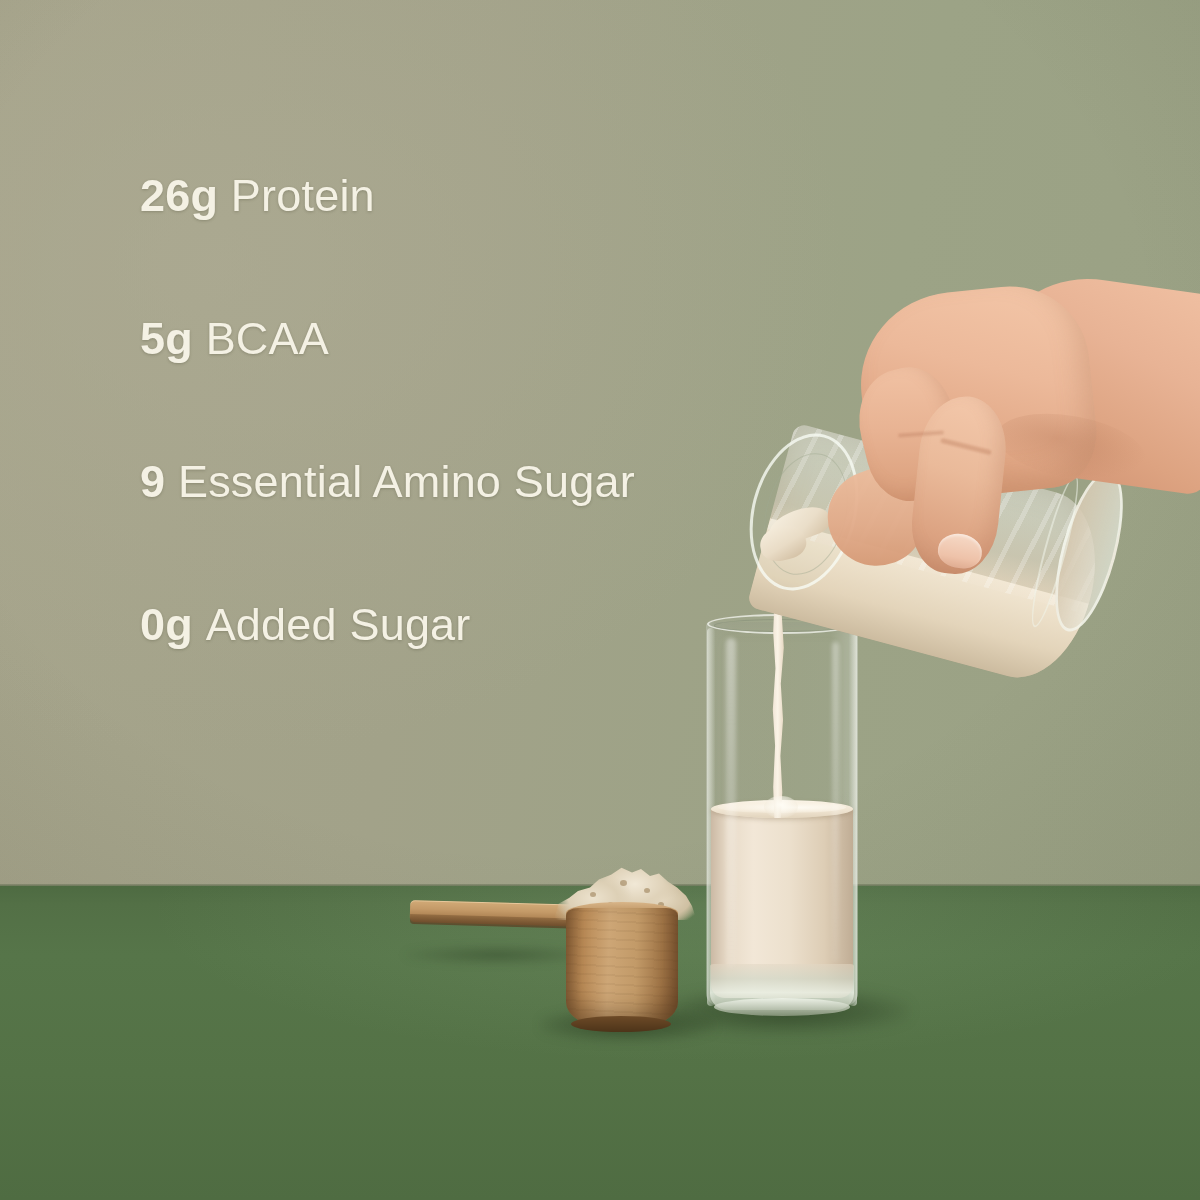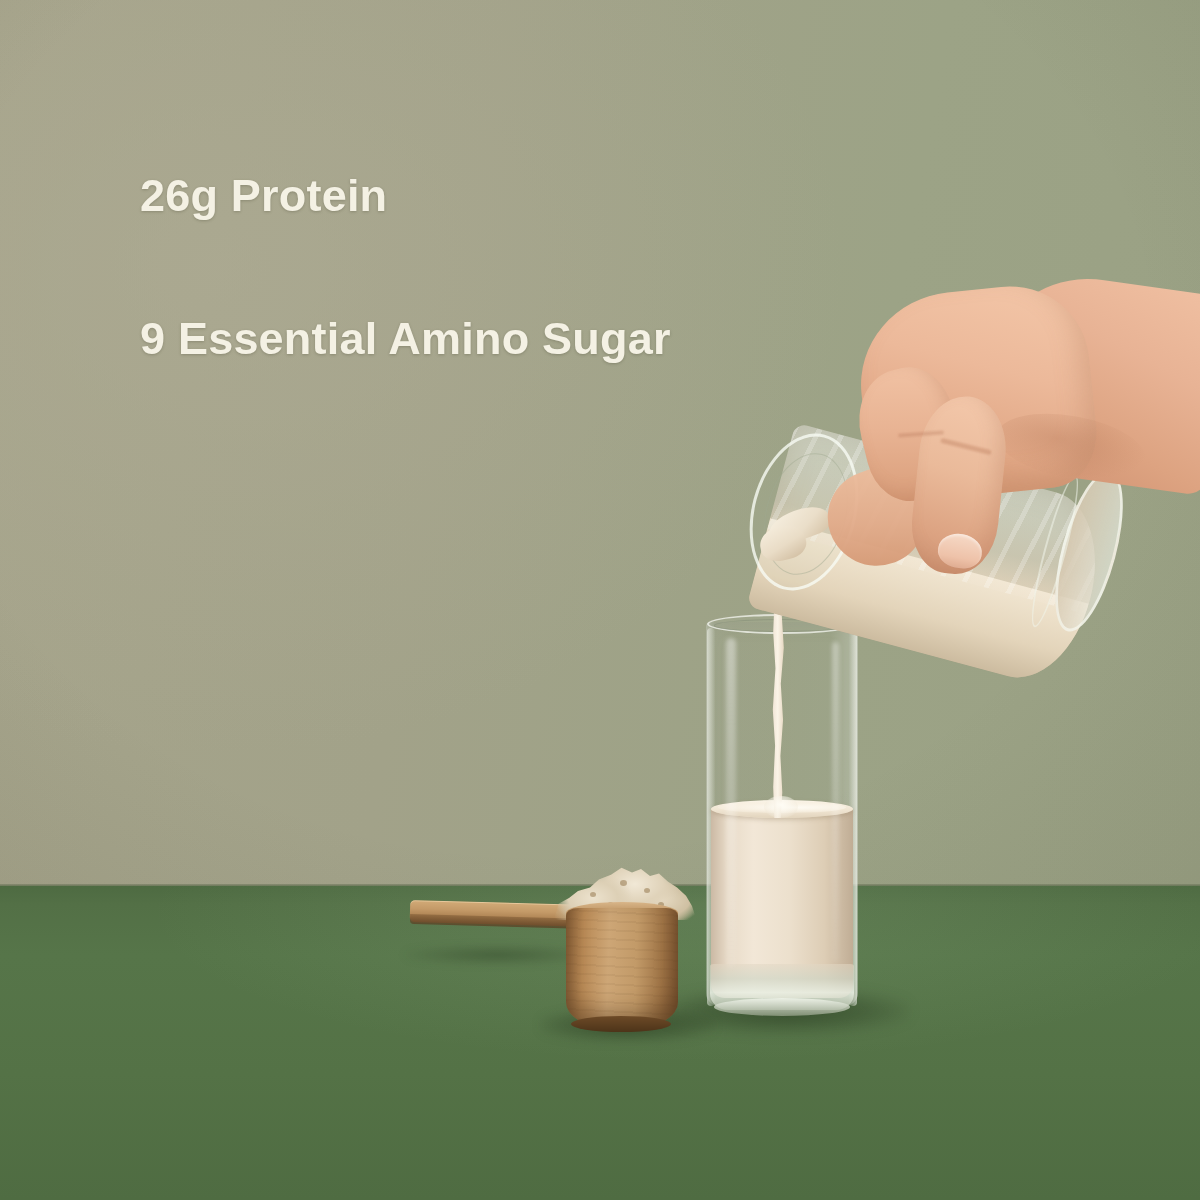--- a/index.html
+++ b/index.html
@@ -67,21 +67,21 @@
     letter-spacing: 0.2px;
     line-height: 56px;
     white-space: nowrap;
     text-shadow: 0 1px 3px rgba(60,62,40,0.28);
   }
   .fact .num {
     font-weight: 700;
     margin-top: 28px;
   }
   .fact .lbl {
-    font-weight: 700;
+    font-weight: 400;
     margin-top: 28px;
   }
 
   
   .shadow-glass {
     position: absolute;
     left: 660px; top: 988px;
     width: 250px; height: 46px;
     background: radial-gradient(ellipse at 50% 50%, rgba(26,42,20,0.52) 0%, rgba(26,42,20,0.26) 48%, rgba(26,42,20,0) 78%);
     filter: blur(6px);
@@ -557,17 +557,23 @@
   <div class="finger-index"></div>
   <div class="finger-crease2"></div>
   <div class="finger-crease"></div>
   <div class="fingernail"></div>
 
   <div class="facts">
     <div class="fact">
       <span class="num">26g</span><span>&nbsp;</span><span class="lbl">Protein</span>
     </div>
     <div class="fact">
+      <span class="num">5g</span><span>&nbsp;</span><span class="lbl">BCAA</span>
+    </div>
+    <div class="fact">
       <span class="num">9</span><span>&nbsp;</span><span class="lbl">Essential Amino Sugar</span>
     </div>
+    <div class="fact">
+      <span class="num">0g</span><span>&nbsp;</span><span class="lbl">Added Sugar</span>
+    </div>
   </div>
 
 </div>
 
 </body></html>

